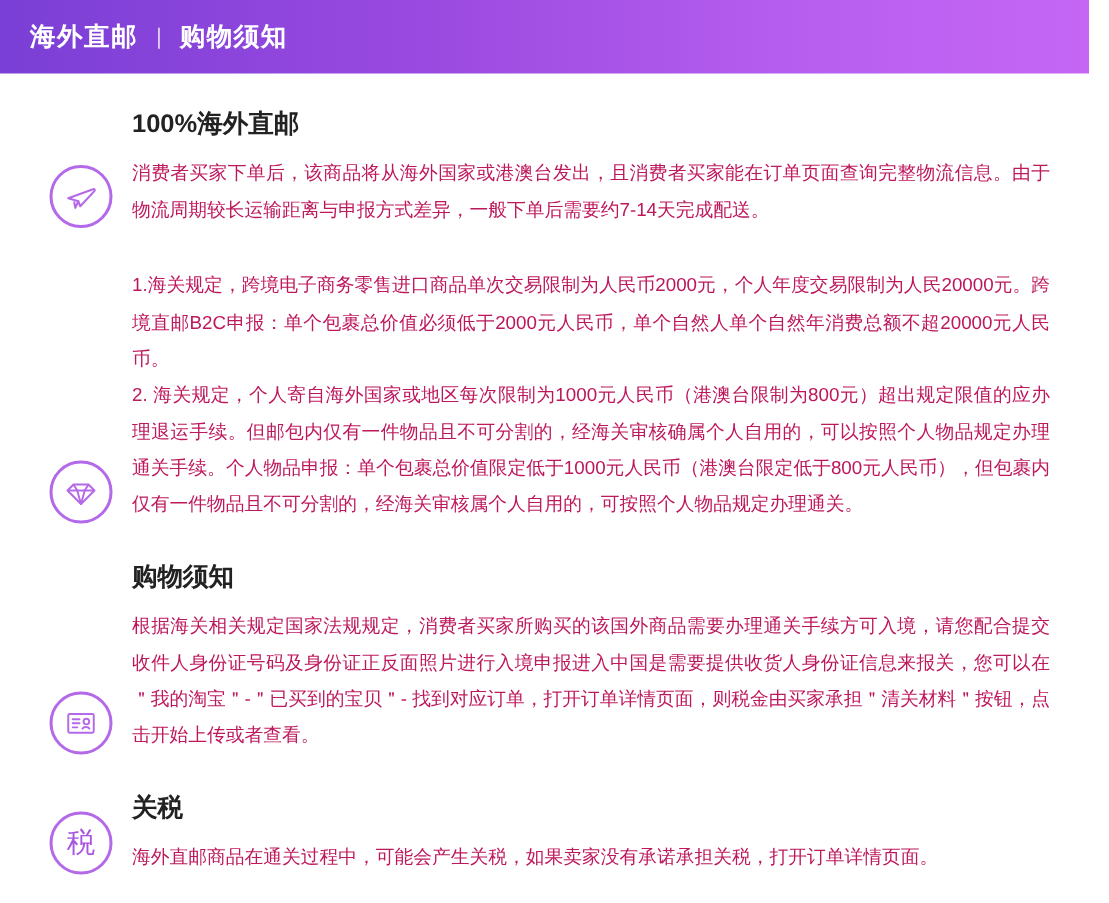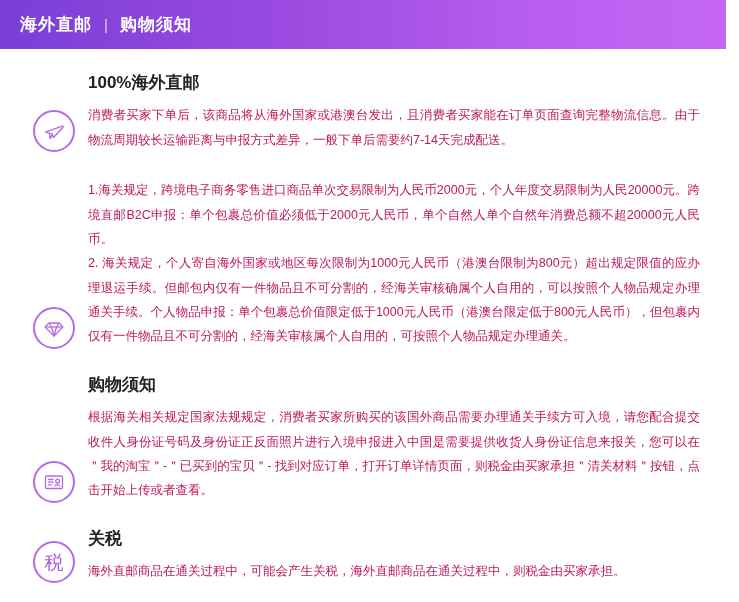--- a/index.html
+++ b/index.html
@@ -169,18 +169,18 @@
     </div>
 
     <div class="section">
       <div class="icon-wrap">
         <div class="icon-circle">
           <span class="icon-text">税</span>
         </div>
       </div>
       <div class="sec-body">
         <h3 class="sec-title">关税</h3>
-        <p class="sec-para">海外直邮商品在通关过程中，可能会产生关税，海外直邮商品在通关过程中，则税金由买家承担。</p>
+        <p class="sec-para">海外直邮商品在通关过程中，可能会产生关税，如果卖家没有承诺承担关税，打开订单详情页面。</p>
       </div>
     </div>
 
   </div>
 </div>
 
 </body></html>

